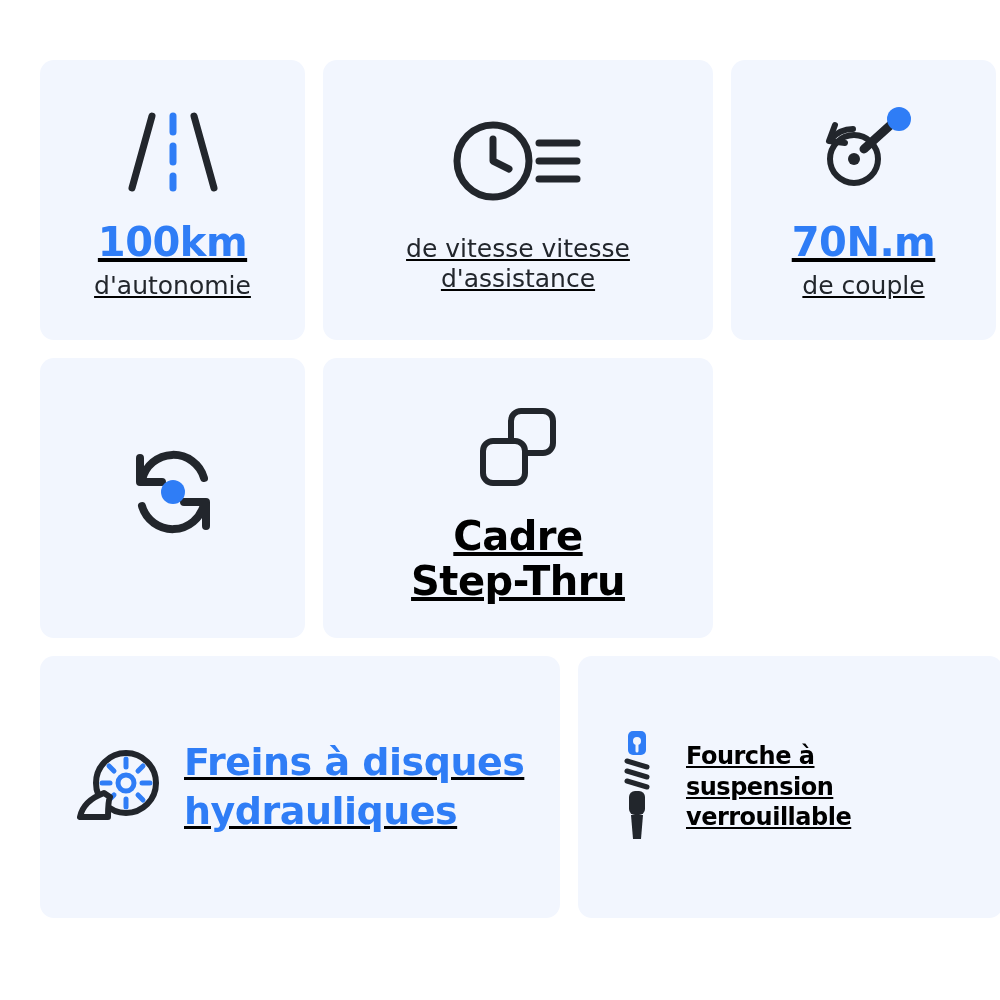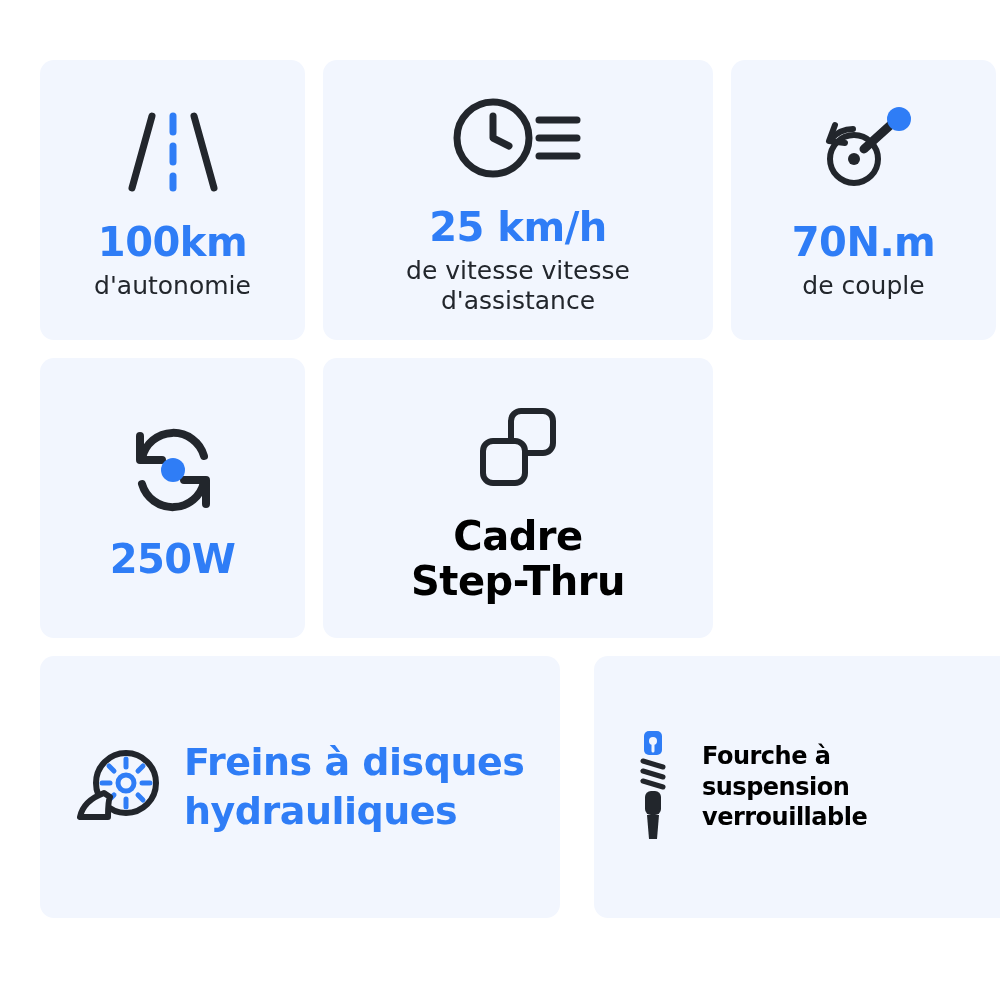--- a/index.html
+++ b/index.html
@@ -12,20 +12,21 @@
     background: #ffffff;
     font-family: "DejaVu Sans", "Liberation Sans", sans-serif;
     overflow: hidden;
   }
   .page {
     position: relative;
     width: 928px;
     height: 1000px;
     box-sizing: border-box;
     padding: 60px 40px 70px 40px;
+    text-decoration: underline;
   }
 
   .grid {
     display: grid;
     grid-template-columns: 265px 390px 265px;
     grid-template-rows: 280px 280px;
     column-gap: 18px;
     row-gap: 18px;
   }
 
@@ -65,21 +66,21 @@
     line-height: 1.22;
     text-align: center;
     margin-top: 6px;
     font-weight: 400;
   }
 
   
   .bottom-row {
     display: grid;
     grid-template-columns: 520px 425px;
-    column-gap: 34px;
+    column-gap: 18px;
     margin-top: 18px;
   }
   .wide-card {
     background: #f2f6fe;
     border-radius: 14px;
     display: flex;
     flex-direction: row;
     align-items: center;
     box-sizing: border-box;
     height: 262px;
@@ -134,21 +135,20 @@
     <div class="card">
       <div class="icon">
         <svg width="150" height="100" viewBox="0 0 150 100" fill="none" xmlns="http://www.w3.org/2000/svg">
           <circle cx="50" cy="50" r="36" stroke="#22262c" stroke-width="7"></circle>
           <path d="M50 28 L50 50 L66 58" stroke="#22262c" stroke-width="7" stroke-linecap="round" stroke-linejoin="round"></path>
           <path d="M96 32 L134 32" stroke="#22262c" stroke-width="7" stroke-linecap="round"></path>
           <path d="M96 50 L134 50" stroke="#22262c" stroke-width="7" stroke-linecap="round"></path>
           <path d="M96 68 L134 68" stroke="#22262c" stroke-width="7" stroke-linecap="round"></path>
         </svg>
       </div>
-      <div class="headline">25 km/h</div>
       <div class="subline">
         <div>de vitesse vitesse</div>
         <div>d'assistance</div>
       </div>
     </div>
 
     <div class="card">
       <div class="icon">
         <svg width="110" height="100" viewBox="0 0 110 100" fill="none" xmlns="http://www.w3.org/2000/svg">
           <circle cx="45" cy="56" r="24" stroke="#22262c" stroke-width="6"></circle>
@@ -166,21 +166,20 @@
     <div class="card">
       <div class="icon">
         <svg width="110" height="100" viewBox="0 0 110 100" fill="none" xmlns="http://www.w3.org/2000/svg">
           <path d="M24 38 A32 32 0 0 1 86 36" stroke="#22262c" stroke-width="8" stroke-linecap="round" fill="none"></path>
           <path d="M86 62 A32 32 0 0 1 24 64" stroke="#22262c" stroke-width="8" stroke-linecap="round" fill="none"></path>
           <path d="M22 16 L22 40 L44 40" stroke="#22262c" stroke-width="8" stroke-linecap="round" stroke-linejoin="round" fill="none"></path>
           <path d="M88 84 L88 60 L66 60" stroke="#22262c" stroke-width="8" stroke-linecap="round" stroke-linejoin="round" fill="none"></path>
           <circle cx="55" cy="50" r="12" fill="#2f7df6"></circle>
         </svg>
       </div>
-      <div class="headline">250W</div>
     </div>
 
 
     <div class="card">
       <div class="icon">
         <svg width="110" height="100" viewBox="0 0 110 100" fill="none" xmlns="http://www.w3.org/2000/svg">
           <rect x="48" y="14" width="42" height="42" rx="10" stroke="#22262c" stroke-width="6"></rect>
           <rect x="20" y="44" width="42" height="42" rx="10" stroke="#22262c" stroke-width="6" fill="#f2f6fe"></rect>
         </svg>
       </div>

